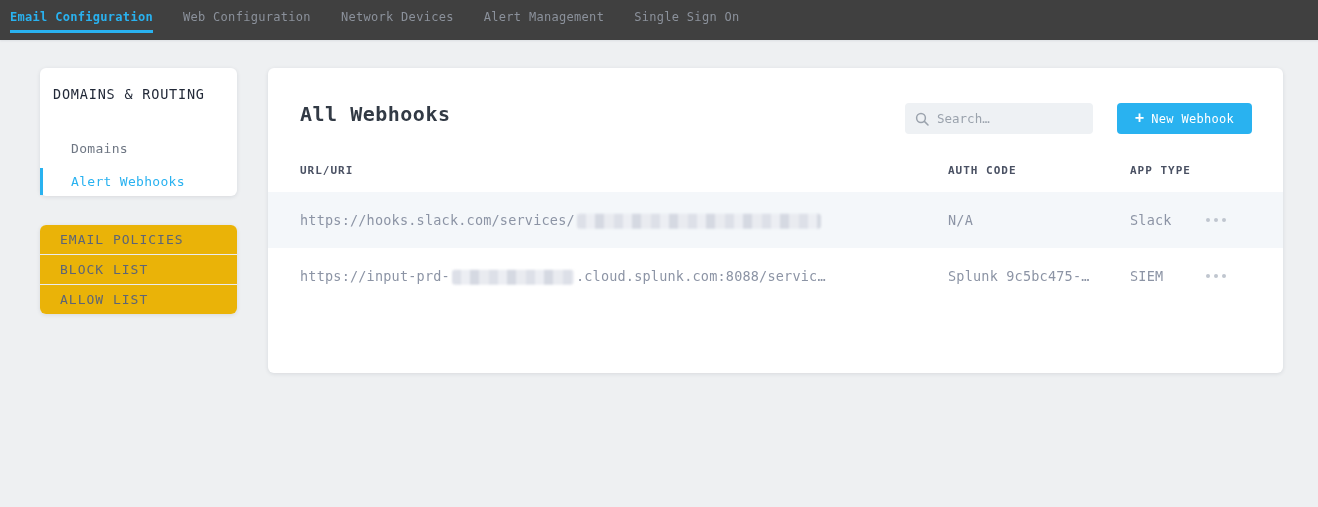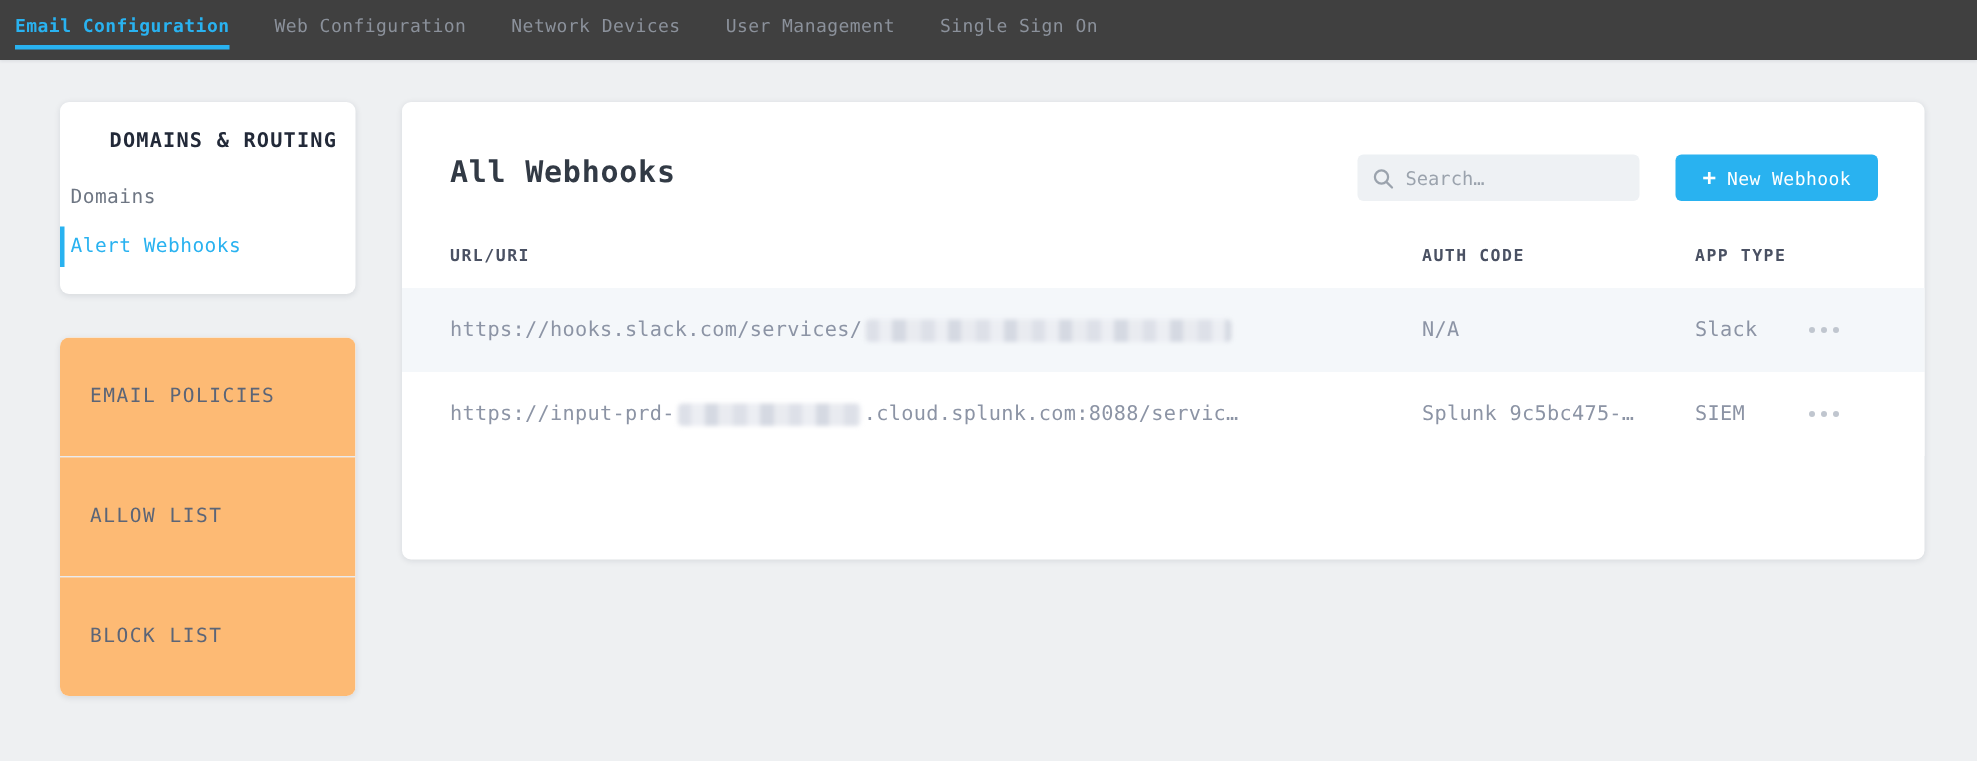--- a/index.html
+++ b/index.html
@@ -30,38 +30,38 @@
   
   .card {
     background:#ffffff; border-radius:6px;
     box-shadow:0 1px 4px rgba(20,30,50,0.10);
   }
   .sidebar-card1 {
     position:absolute; left:40px; top:68px; width:197px; height:128px;
     padding-top:18px;
   }
   .sidebar-heading {
-    font-size:13.5px; font-weight:bold; color:#222938; letter-spacing:0.8px;
-    padding:0 33px; margin-bottom:16px; white-space:nowrap;
+    font-size:13.5px; font-weight:normal; color:#222938; letter-spacing:0.8px;
+    padding:0 13px; margin-bottom:33px; white-space:nowrap;
   }
   .side-item {
     font-size:13px; letter-spacing:0.3px; color:#6e7683;
-    padding:6px 4px; border-left:3px solid transparent; cursor:pointer;
+    padding:6px 28px; border-left:3px solid transparent; cursor:pointer;
     margin-bottom:6px; white-space:nowrap;
   }
   .side-item.active { color:#29b2f0; border-left-color:#29b2f0; }
 
   .sidebar-card2 {
     position:absolute; left:40px; top:225px; width:197px;
     overflow:hidden;
   }
   .section-item {
     font-size:13px; letter-spacing:1px; color:#5c6577;
-    padding:29px 20px; line-height:21px; cursor:pointer;
-    border-bottom:1px solid #e9ebef; background:#fdba74;
+    padding:4px 20px; line-height:21px; cursor:pointer;
+    border-bottom:1px solid #e9ebef; background:#eab308;
   }
   .section-item:last-child { border-bottom:none; }
 
   
   .main-card {
     position:absolute; left:268px; top:68px; width:1015px; height:305px;
   }
   .page-title {
     position:absolute; left:32px; top:34px;
     font-size:20px; font-weight:bold; color:#323a45; letter-spacing:0.5px;
@@ -124,34 +124,34 @@
     width:4px; height:4px; border-radius:50%; background:#c0c6cf; display:block;
   }
 </style>
 </head>
 <body>
 
 <div class="topnav">
   <div class="tab active">Email Configuration</div>
   <div class="tab">Web Configuration</div>
   <div class="tab">Network Devices</div>
-  <div class="tab">User Management</div>
+  <div class="tab">Alert Management</div>
   <div class="tab">Single Sign On</div>
 </div>
 
 <div class="card sidebar-card1">
   <div class="sidebar-heading">DOMAINS &amp; ROUTING</div>
   <div class="side-item">Domains</div>
   <div class="side-item active">Alert Webhooks</div>
 </div>
 
 <div class="card sidebar-card2">
   <div class="section-item">EMAIL POLICIES</div>
+  <div class="section-item">BLOCK LIST</div>
   <div class="section-item">ALLOW LIST</div>
-  <div class="section-item">BLOCK LIST</div>
 </div>
 
 <div class="card main-card">
 
   <div class="page-title">All Webhooks</div>
 
   <div class="search-box">
     <svg width="14" height="14" viewBox="0 0 14 14">
       <circle cx="6" cy="6" r="4.4" fill="none" stroke="#9ba3ad" stroke-width="1.5"></circle>
       <line x1="9.4" y1="9.4" x2="13" y2="13" stroke="#9ba3ad" stroke-width="1.5" stroke-linecap="round"></line>

